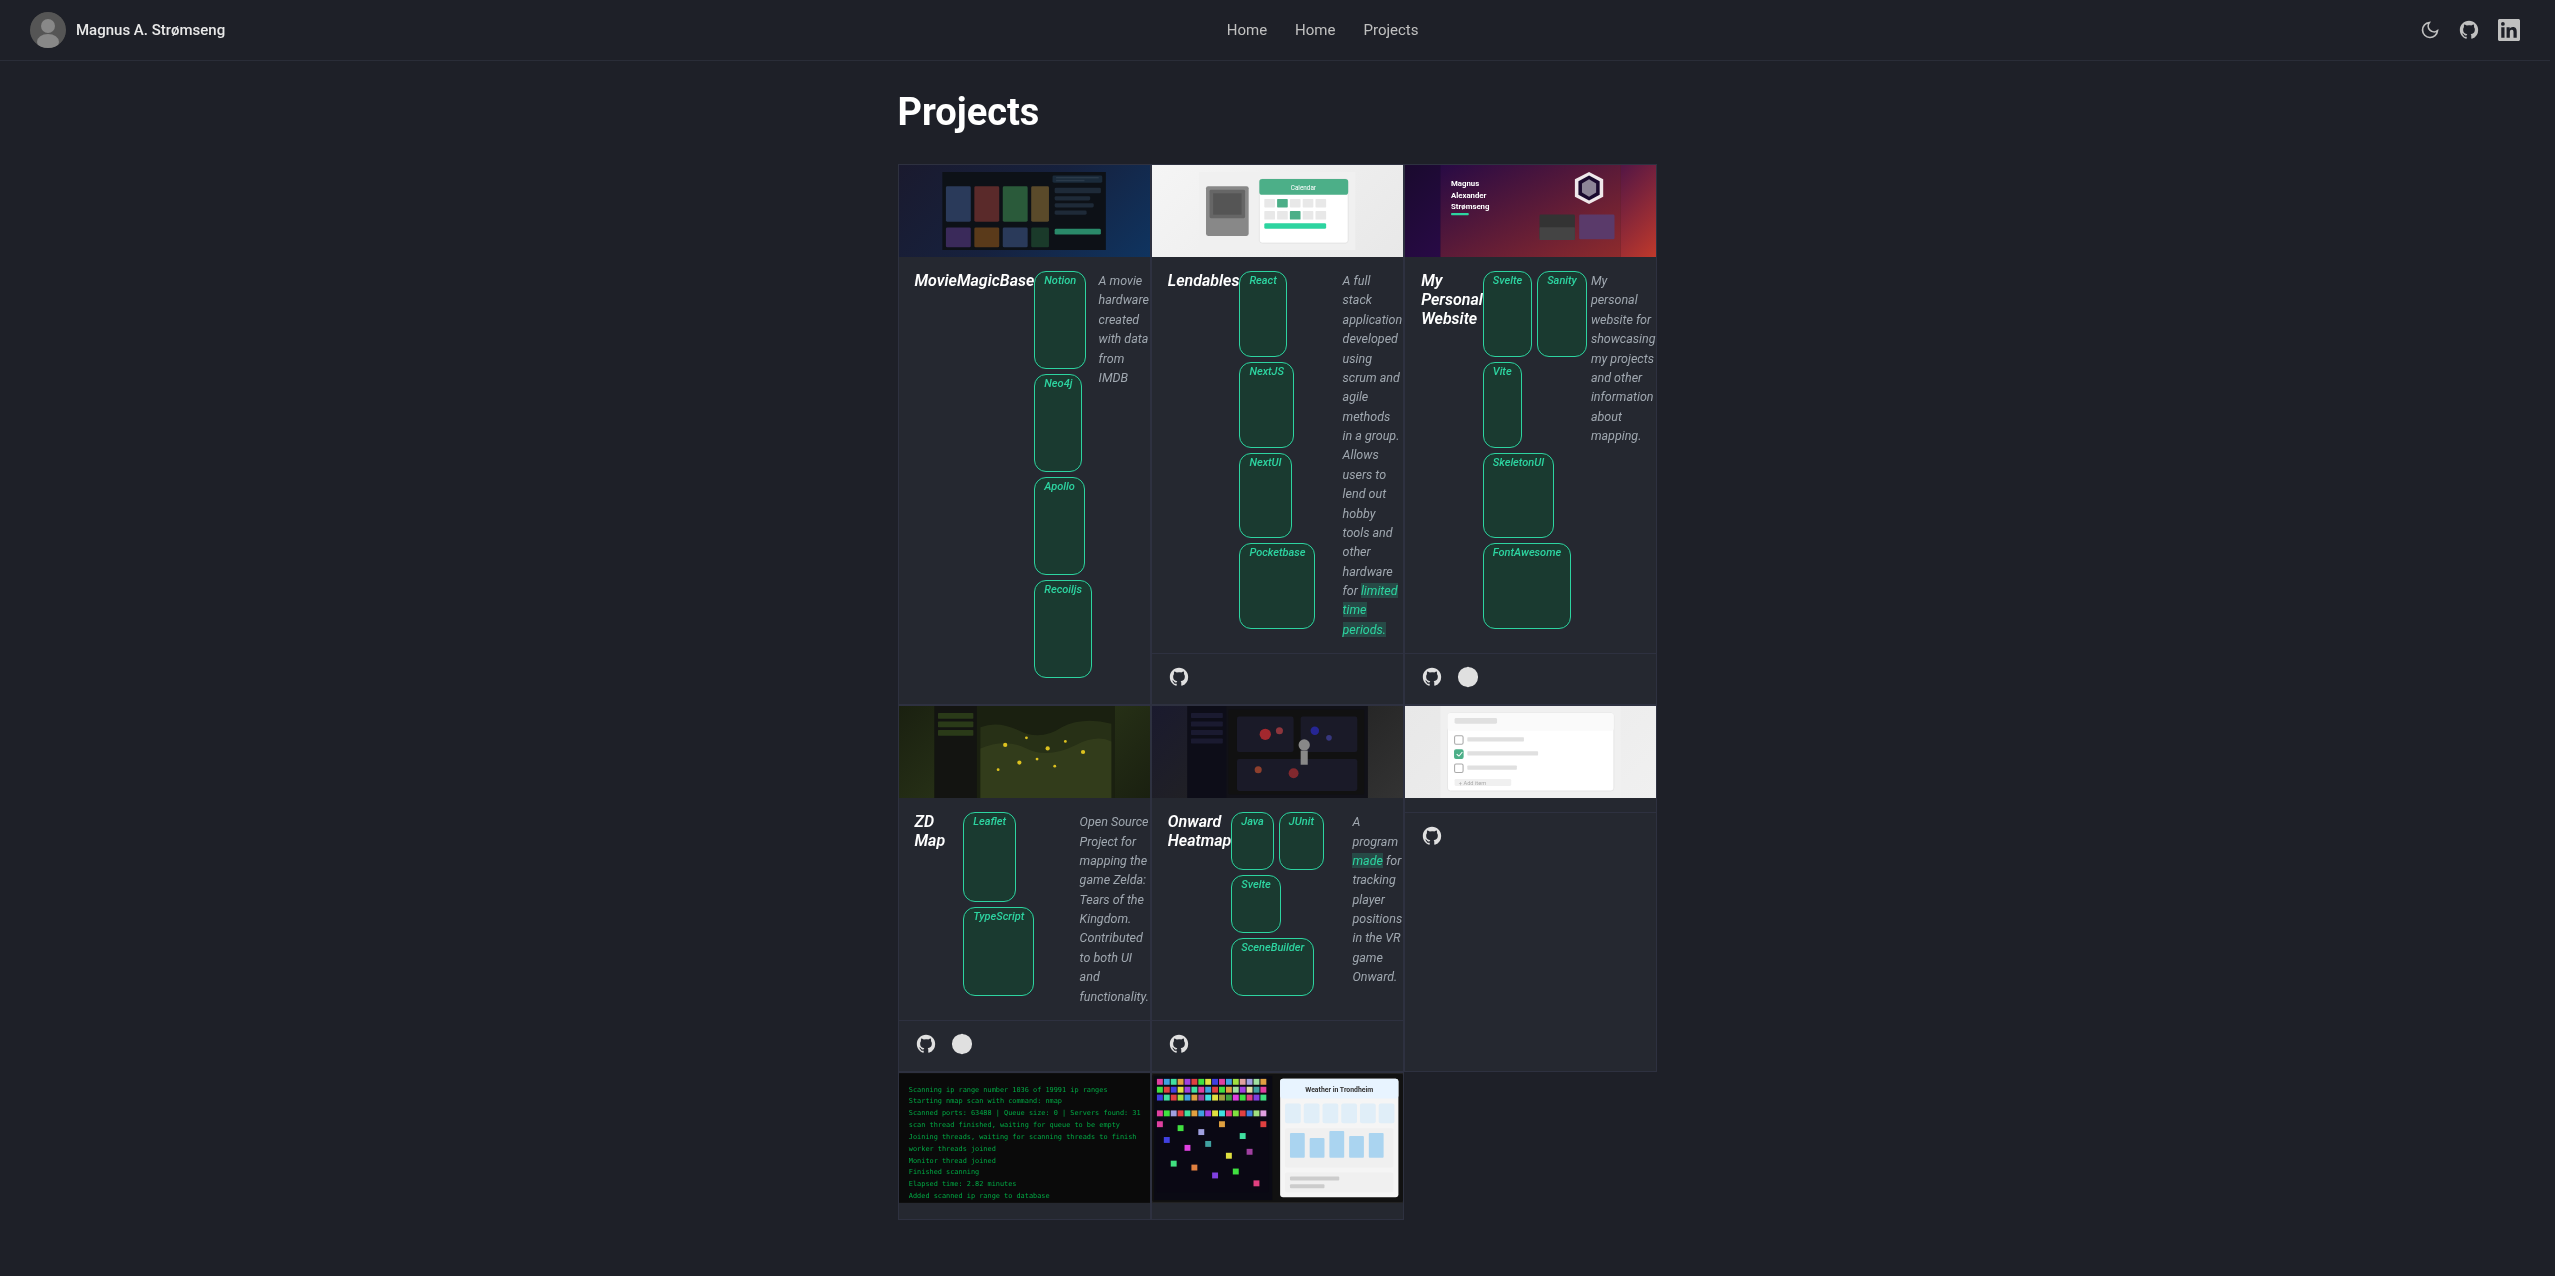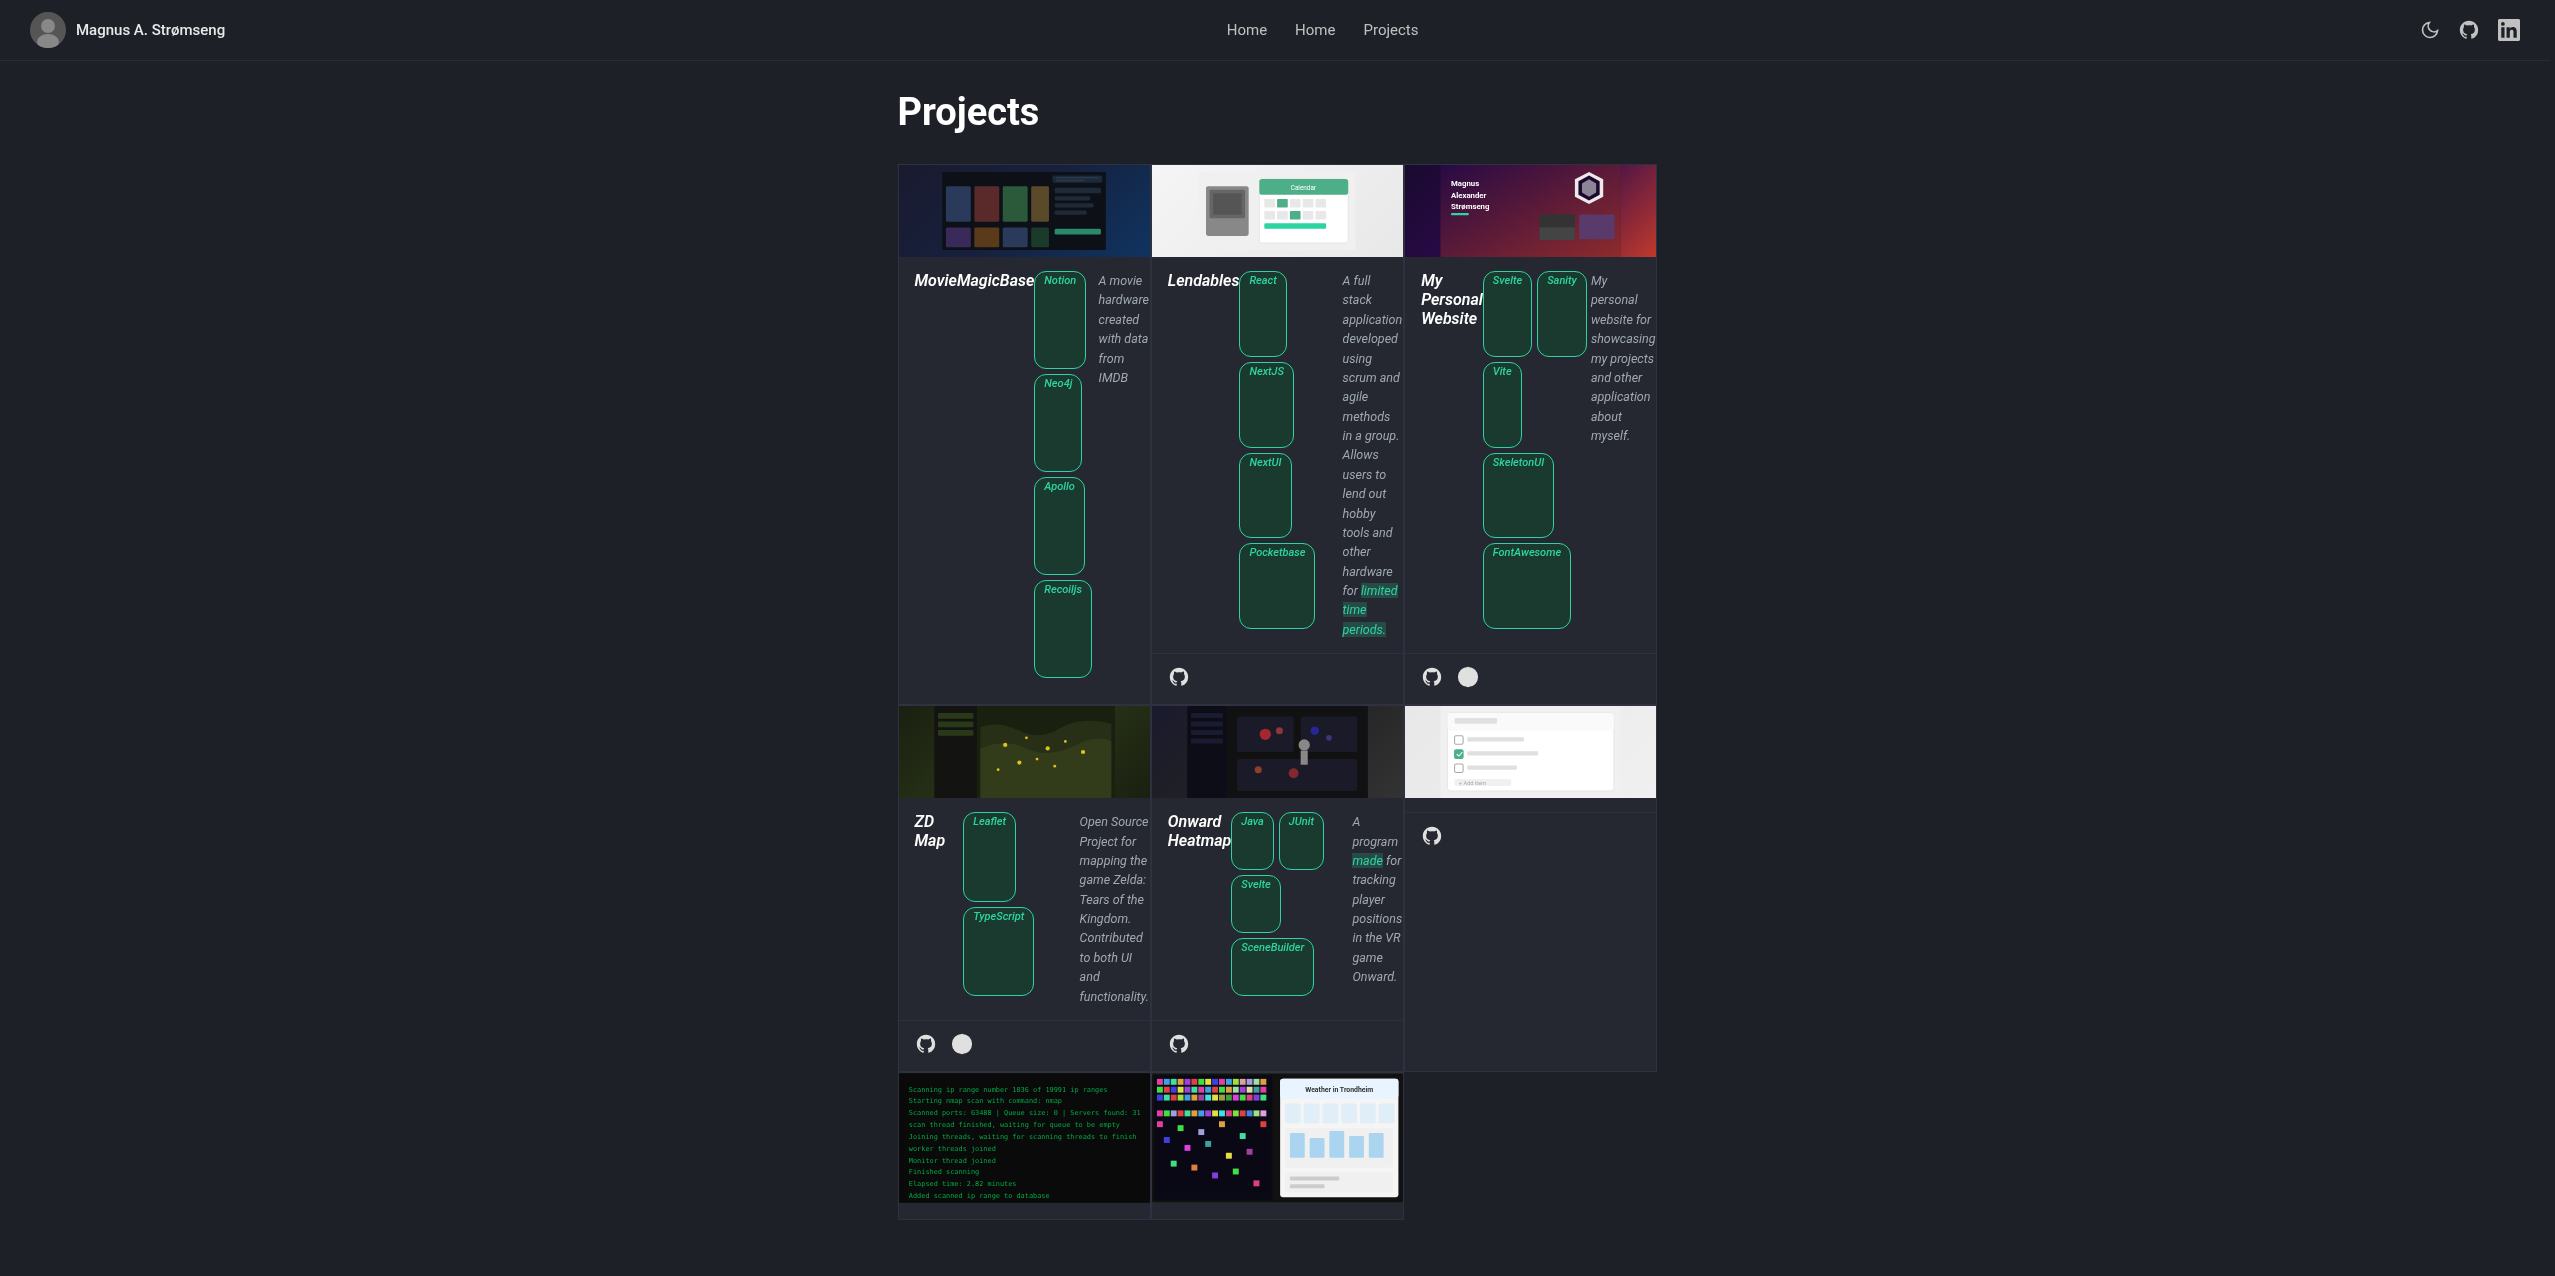--- a/index.html
+++ b/index.html
@@ -389,21 +389,21 @@
         </div>
         <div class="project-content">
           <div class="project-title">My Personal Website</div>
           <div class="tags">
             <span class="tag">Svelte</span>
             <span class="tag">Sanity</span>
             <span class="tag">Vite</span>
             <span class="tag">SkeletonUI</span>
             <span class="tag">FontAwesome</span>
           </div>
-          <p class="project-desc">My personal website for showcasing my projects and other application about myself.</p>
+          <p class="project-desc">My personal website for showcasing my projects and other information about mapping.</p>
         </div>
         <div class="project-links">
           <a href="#" class="project-link-icon github-icon">
             <svg viewBox="0 0 24 24">
                 <path d="M12 2C6.477 2 2 6.484 2 12.017c0 4.425 2.865 8.18 6.839 9.504.5.092.682-.217.682-.483 0-.237-.008-.868-.013-1.703-2.782.605-3.369-1.343-3.369-1.343-.454-1.158-1.11-1.466-1.11-1.466-.908-.62.069-.608.069-.608 1.003.07 1.531 1.032 1.531 1.032.892 1.53 2.341 1.088 2.91.832.092-.647.35-1.088.636-1.338-2.22-.253-4.555-1.113-4.555-4.951 0-1.093.39-1.988 1.029-2.688-.103-.253-.446-1.272.098-2.65 0 0 .84-.27 2.75 1.026A9.564 9.564 0 0112 6.844c.85.004 1.705.115 2.504.337 1.909-1.296 2.747-1.027 2.747-1.027.546 1.379.202 2.398.1 2.651.64.7 1.028 1.595 1.028 2.688 0 3.848-2.339 4.695-4.566 4.942.359.31.678.921.678 1.856 0 1.338-.012 2.419-.012 2.747 0 .268.18.58.688.482A10.019 10.019 0 0022 12.017C22 6.484 17.522 2 12 2z"></path>
               </svg>
           </a>
           <a href="#" class="project-link-icon globe-icon">
             <svg viewBox="0 0 24 24" fill="none" stroke="currentColor" stroke-width="2">
               <circle cx="12" cy="12" r="10"></circle>

